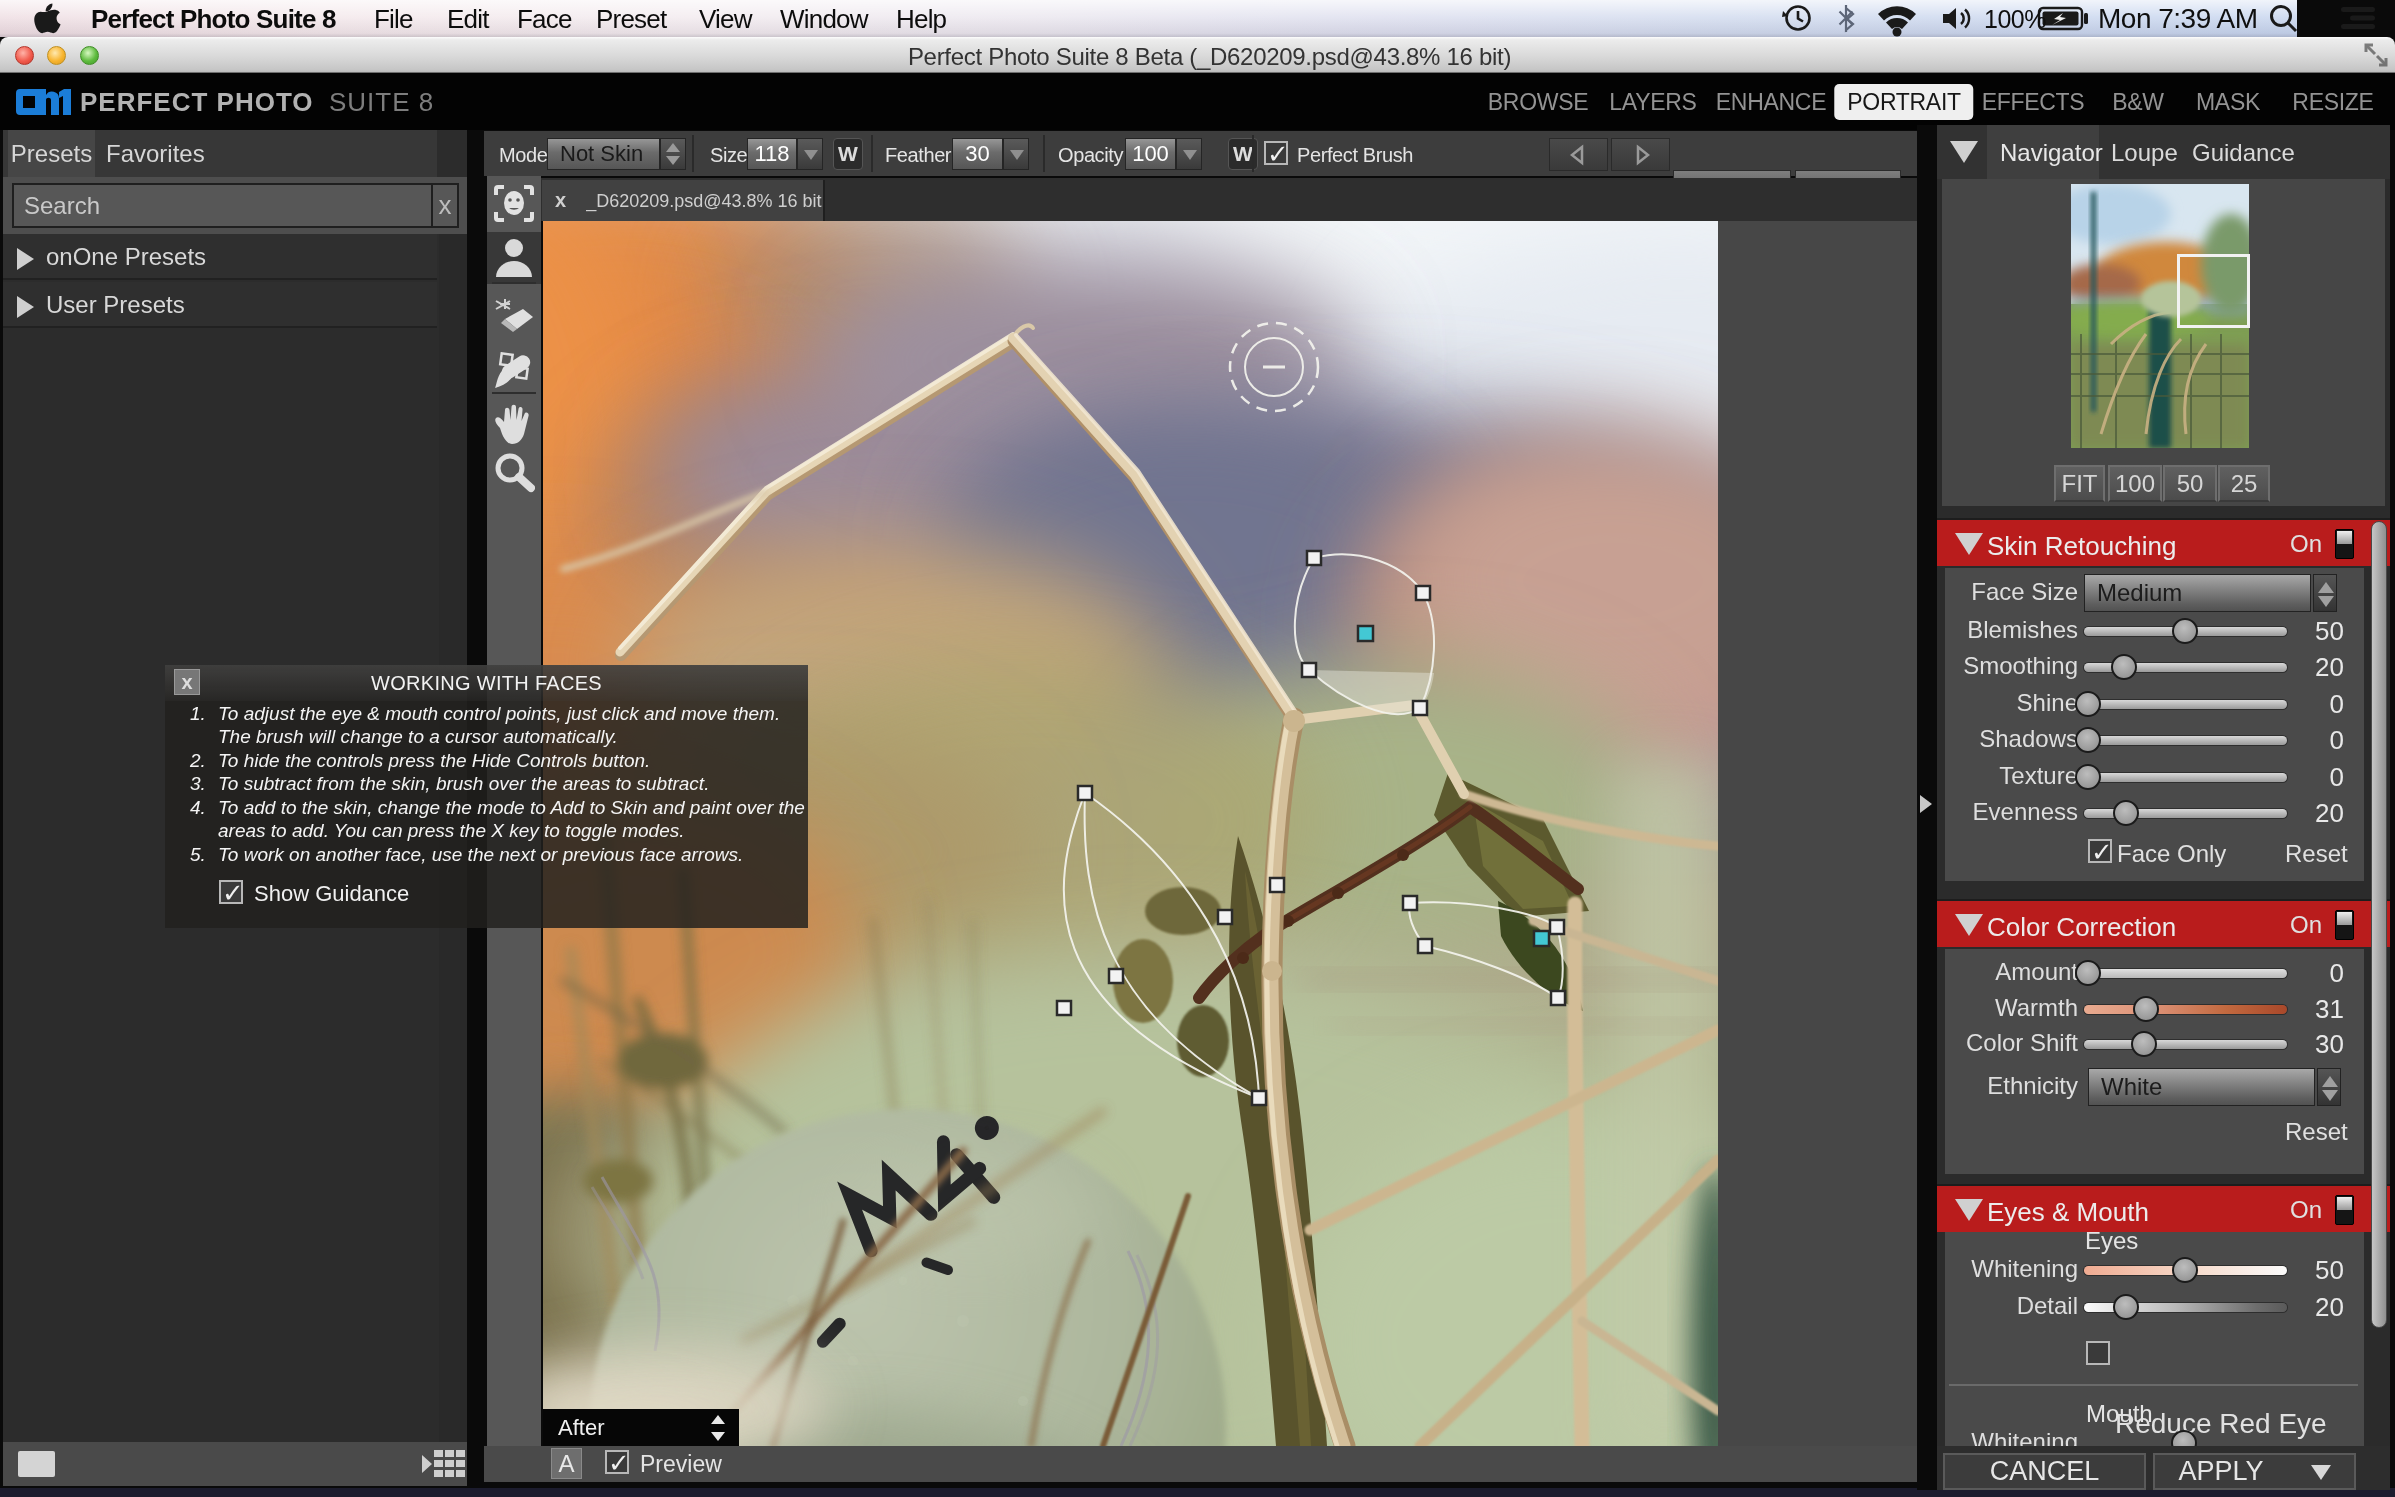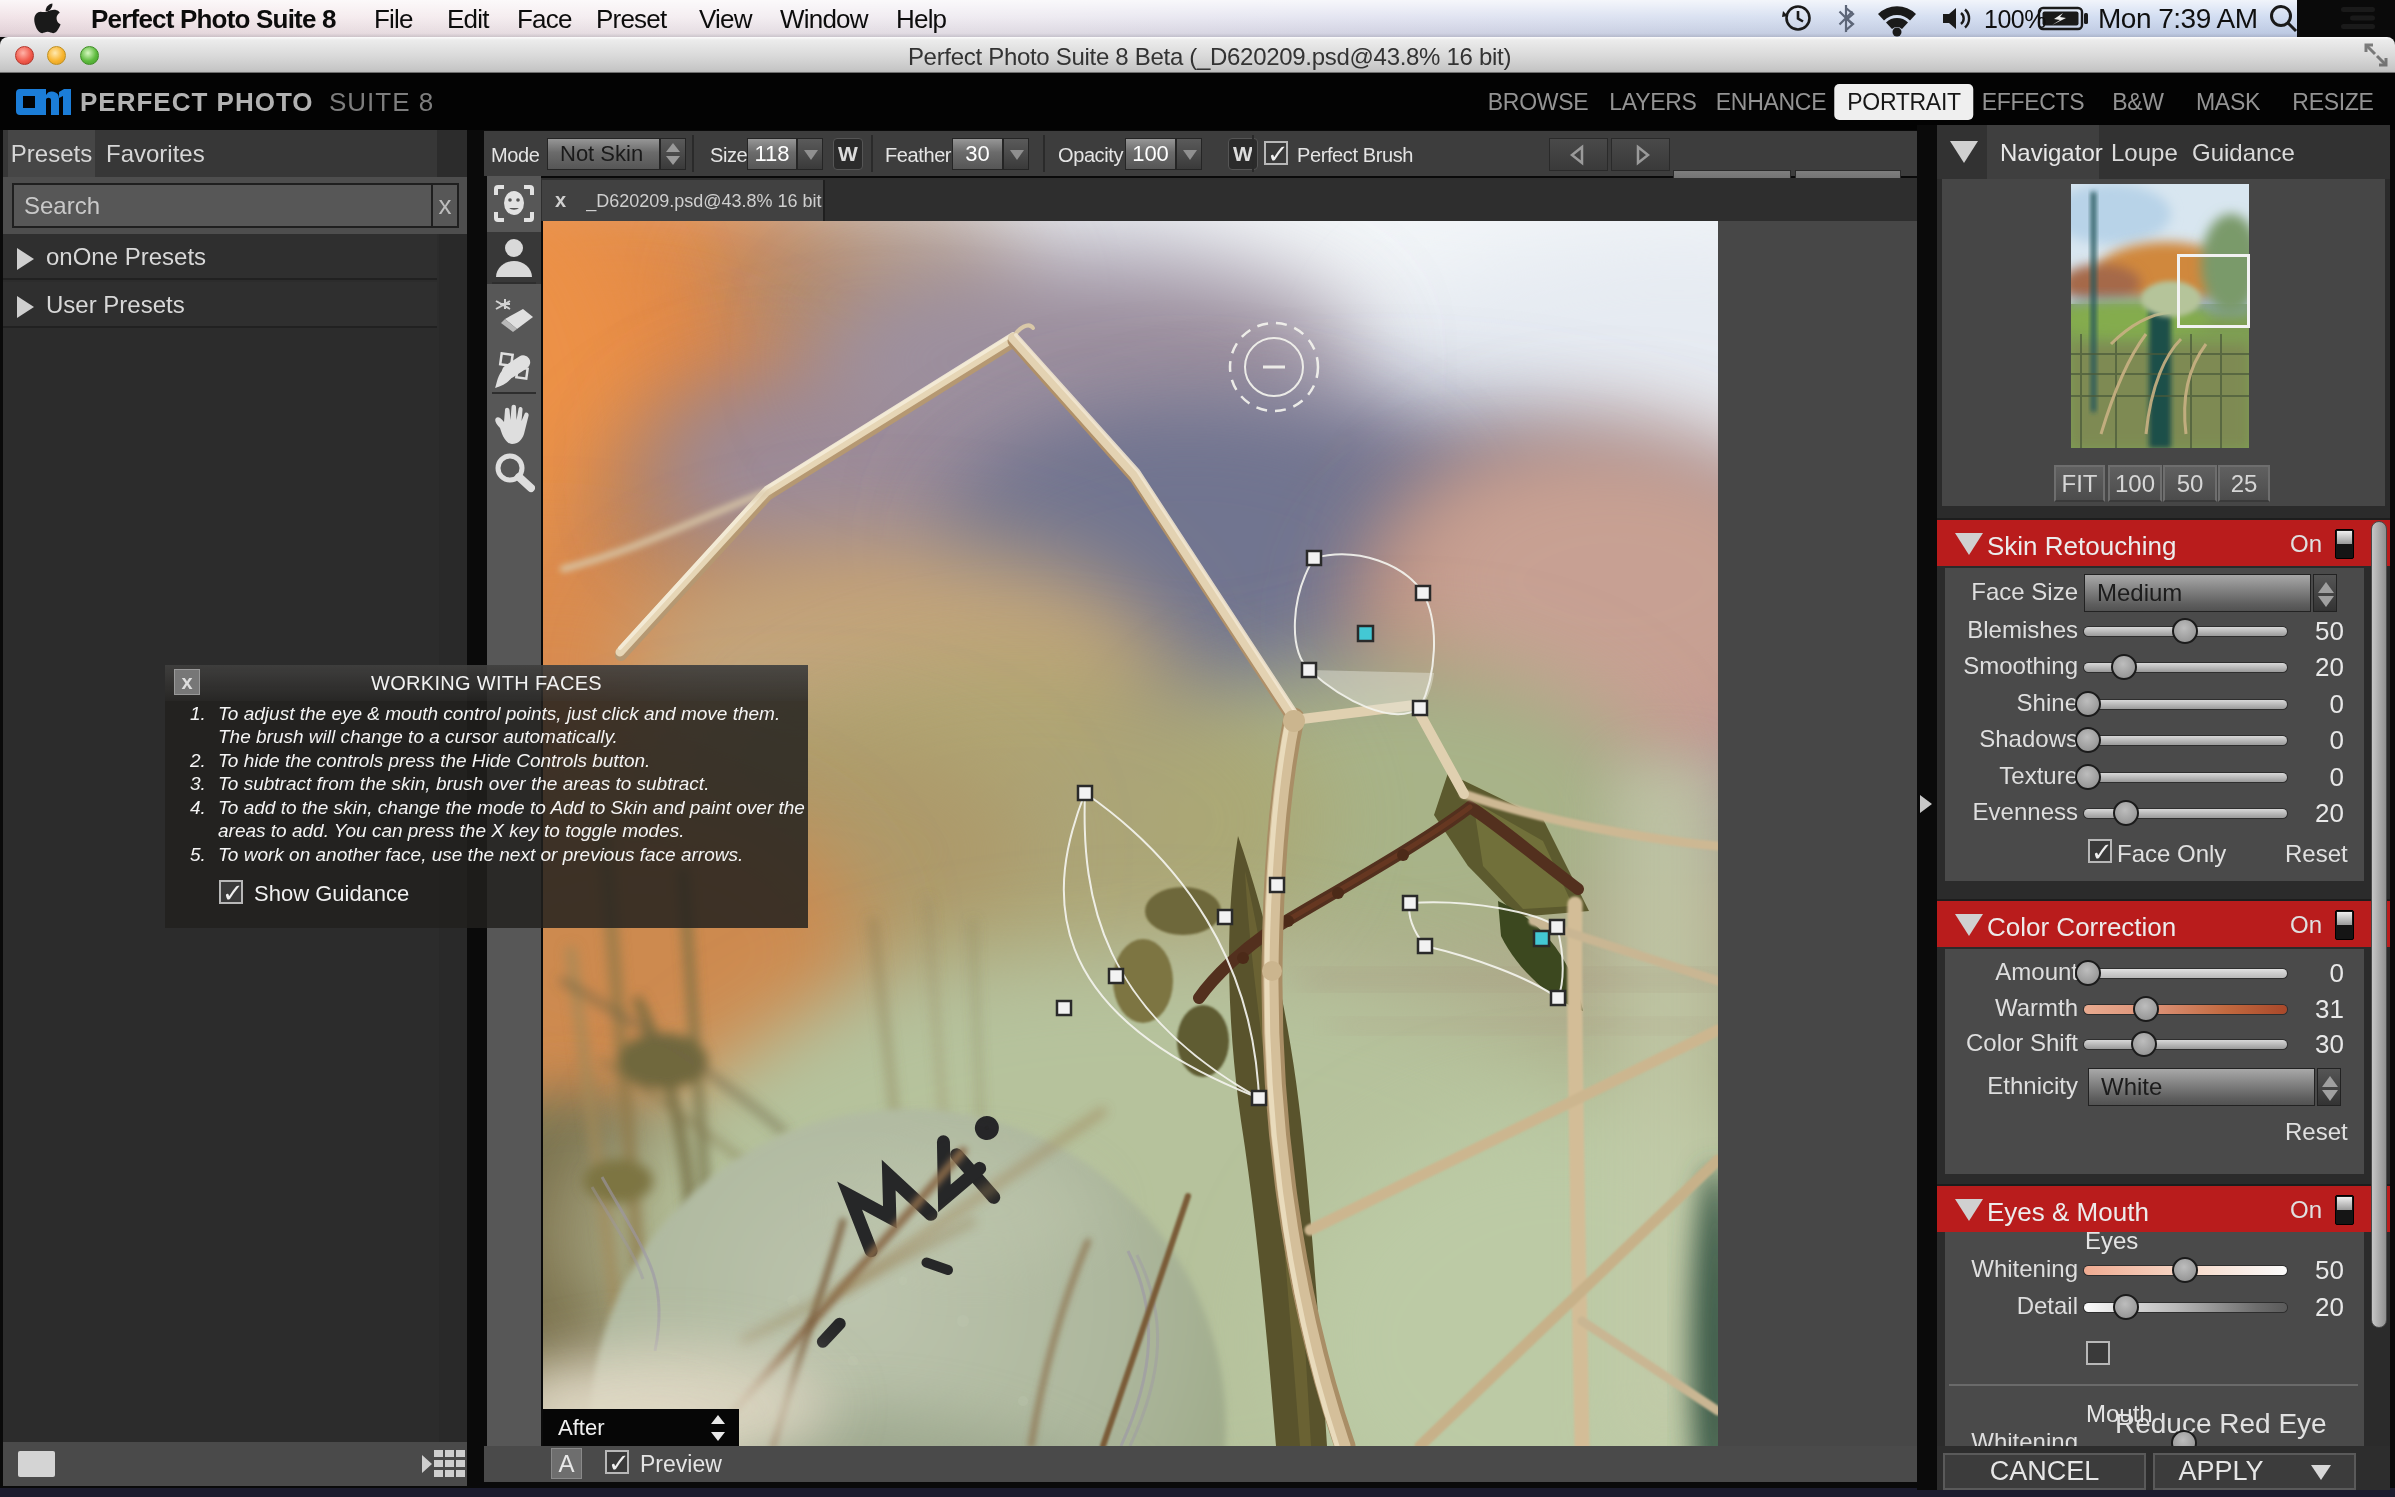--- a/index.html
+++ b/index.html
@@ -226,21 +226,21 @@
             <rect x="34" y="11" width="9" height="7"></rect>
           <rect x="12" y="21" width="9" height="7"></rect>
             <rect x="23" y="21" width="9" height="7"></rect>
             <rect x="34" y="21" width="9" height="7"></rect>
         </g>
       </svg>
     </div>
   </div>
 
   <div id="toolbar" class="abs">
-    <div class="tb-label" style="left:7px;text-align:right;">Mode</div>
+    <div class="tb-label" style="left:15px;text-align:right;">Mode</div>
     <div class="tb-box" style="left:63px; width:113px; text-align:left; padding-left:12px; color:#1a1a1a;">Not Skin</div>
     <div style="position:absolute;left:176px;top:7px;width:26px;height:32px;background:linear-gradient(180deg,#5a5a5a,#3a3a3a);border:1px solid #252525;">
         <div style="position:absolute;left:5px;top:4px;width:0;height:0;border-bottom:9px solid #9a9a9a;border-left:7px solid transparent;border-right:7px solid transparent;"></div>
         <div style="position:absolute;left:5px;top:17px;width:0;height:0;border-top:9px solid #9a9a9a;border-left:7px solid transparent;border-right:7px solid transparent;"></div>
       </div>
     <div class="tb-sep" style="left:208px;"></div>
     <div class="tb-label" style="left:226px;">Size</div>
     <div class="tb-box" style="left:263px; width:50px;">118</div>
     <div class="tb-drop" style="left:313px;"></div>
     <div class="tb-w" style="left:349px;">W</div>

